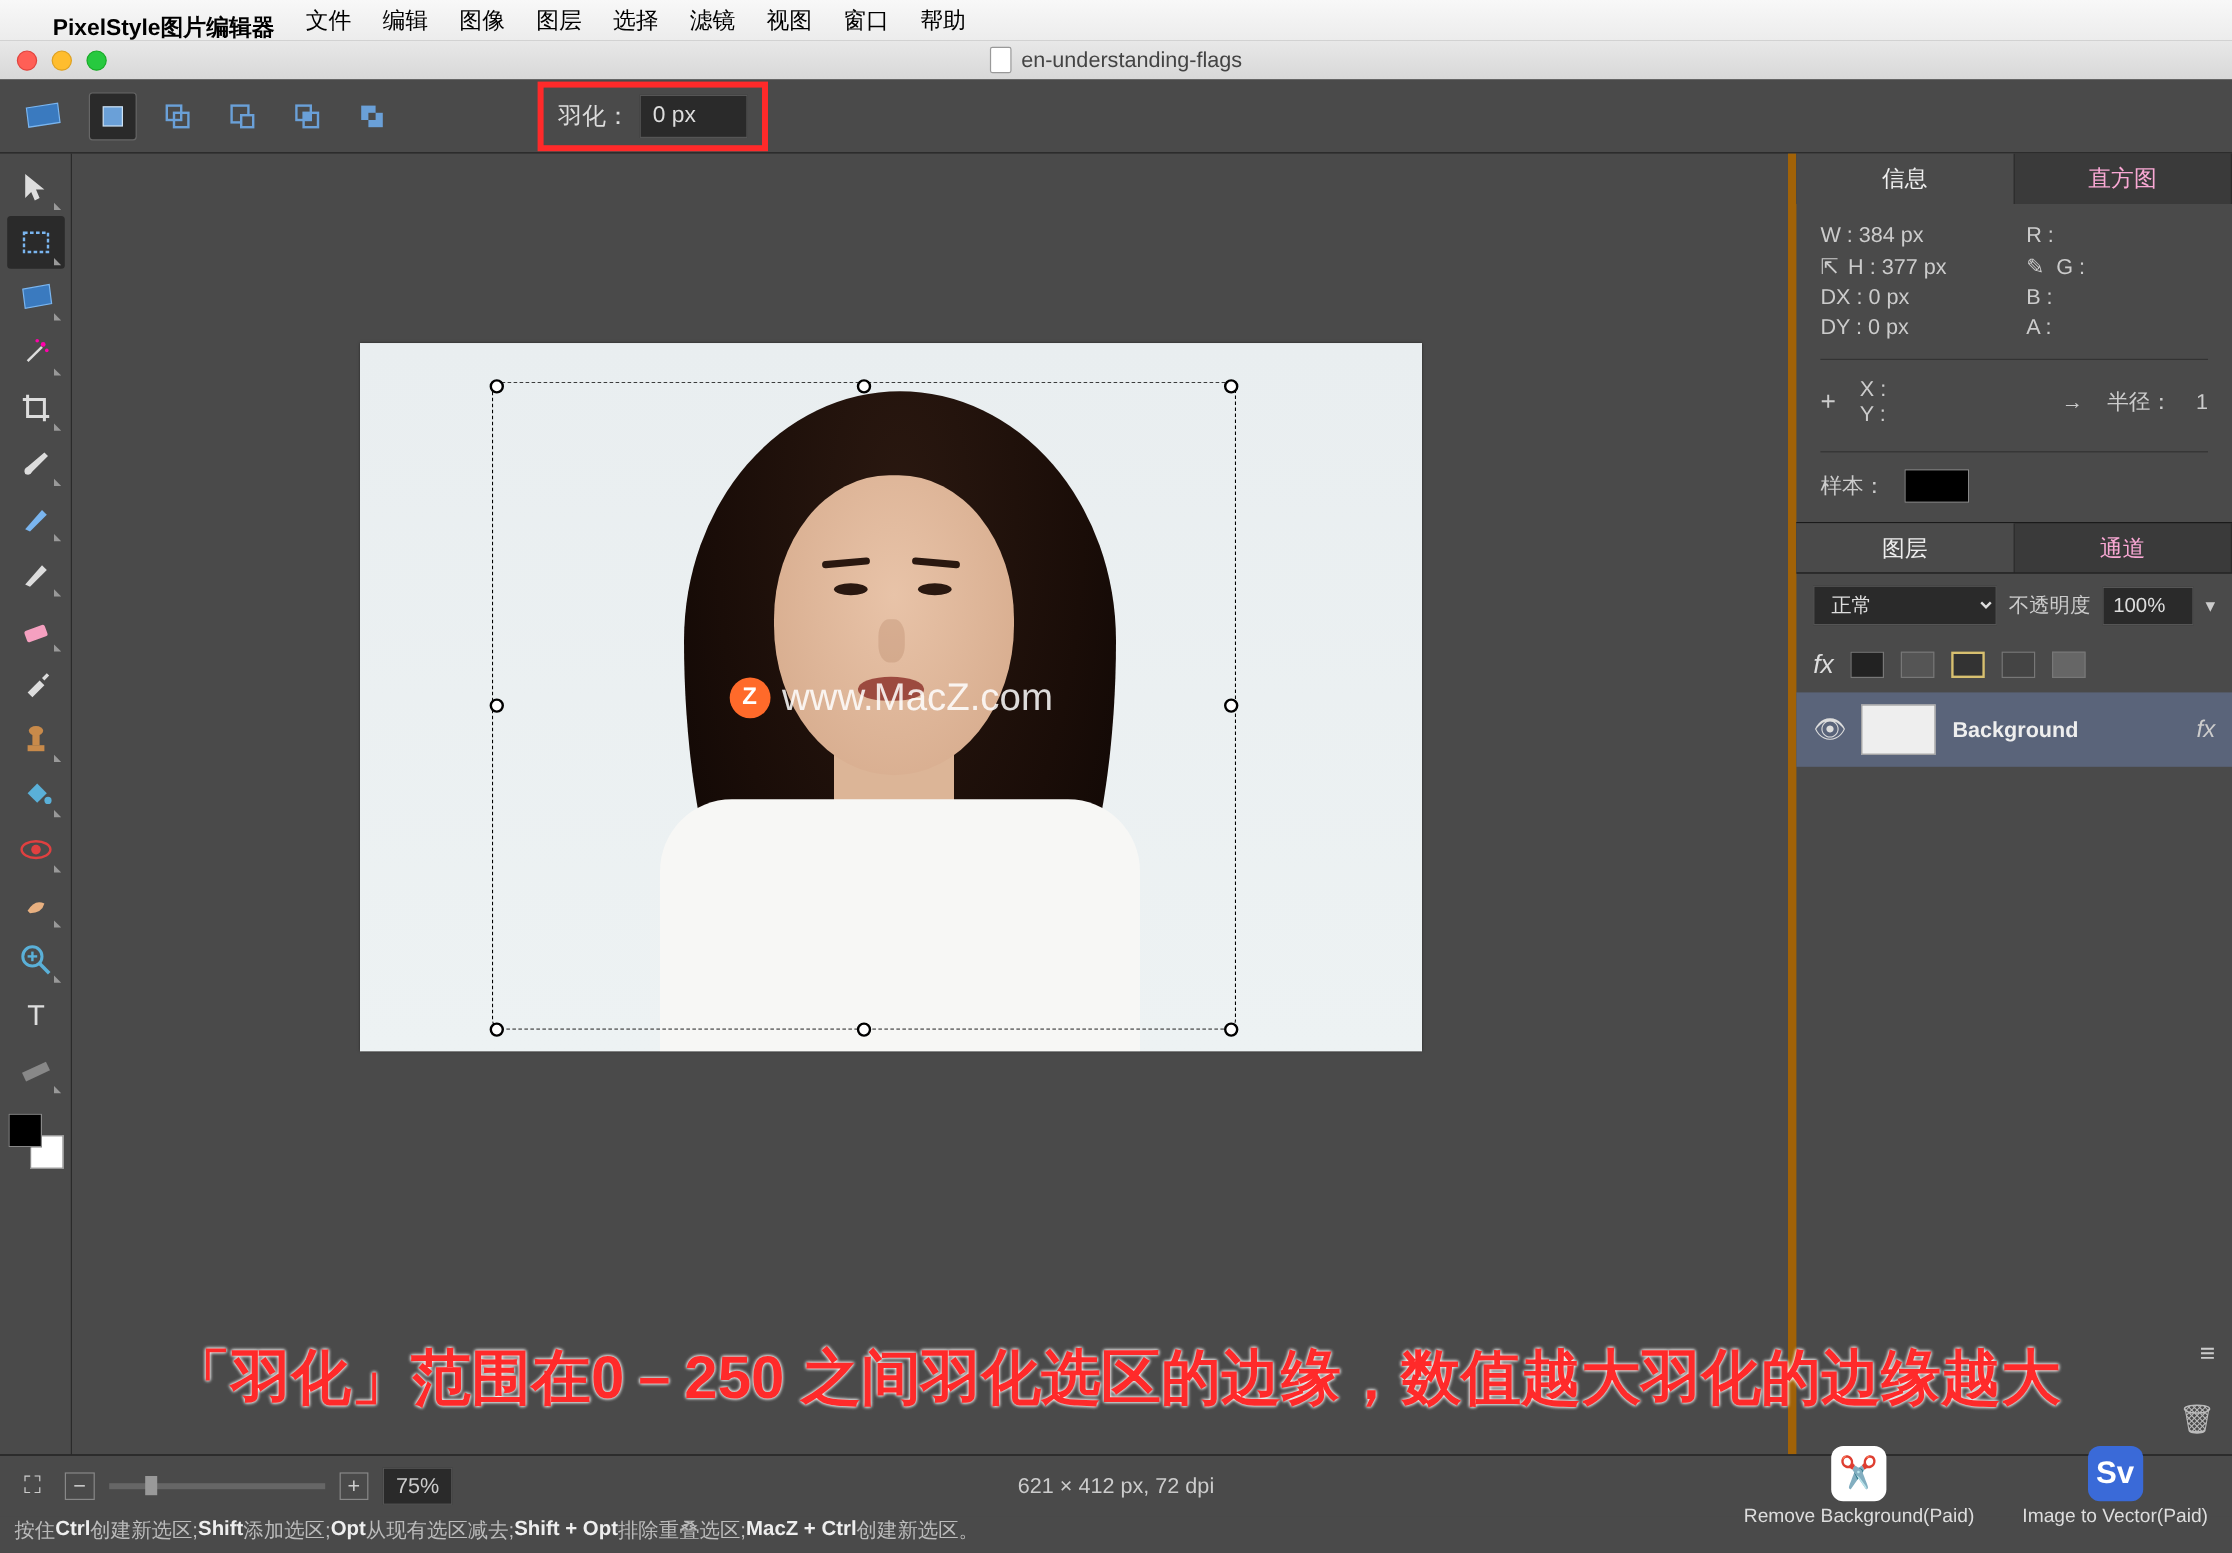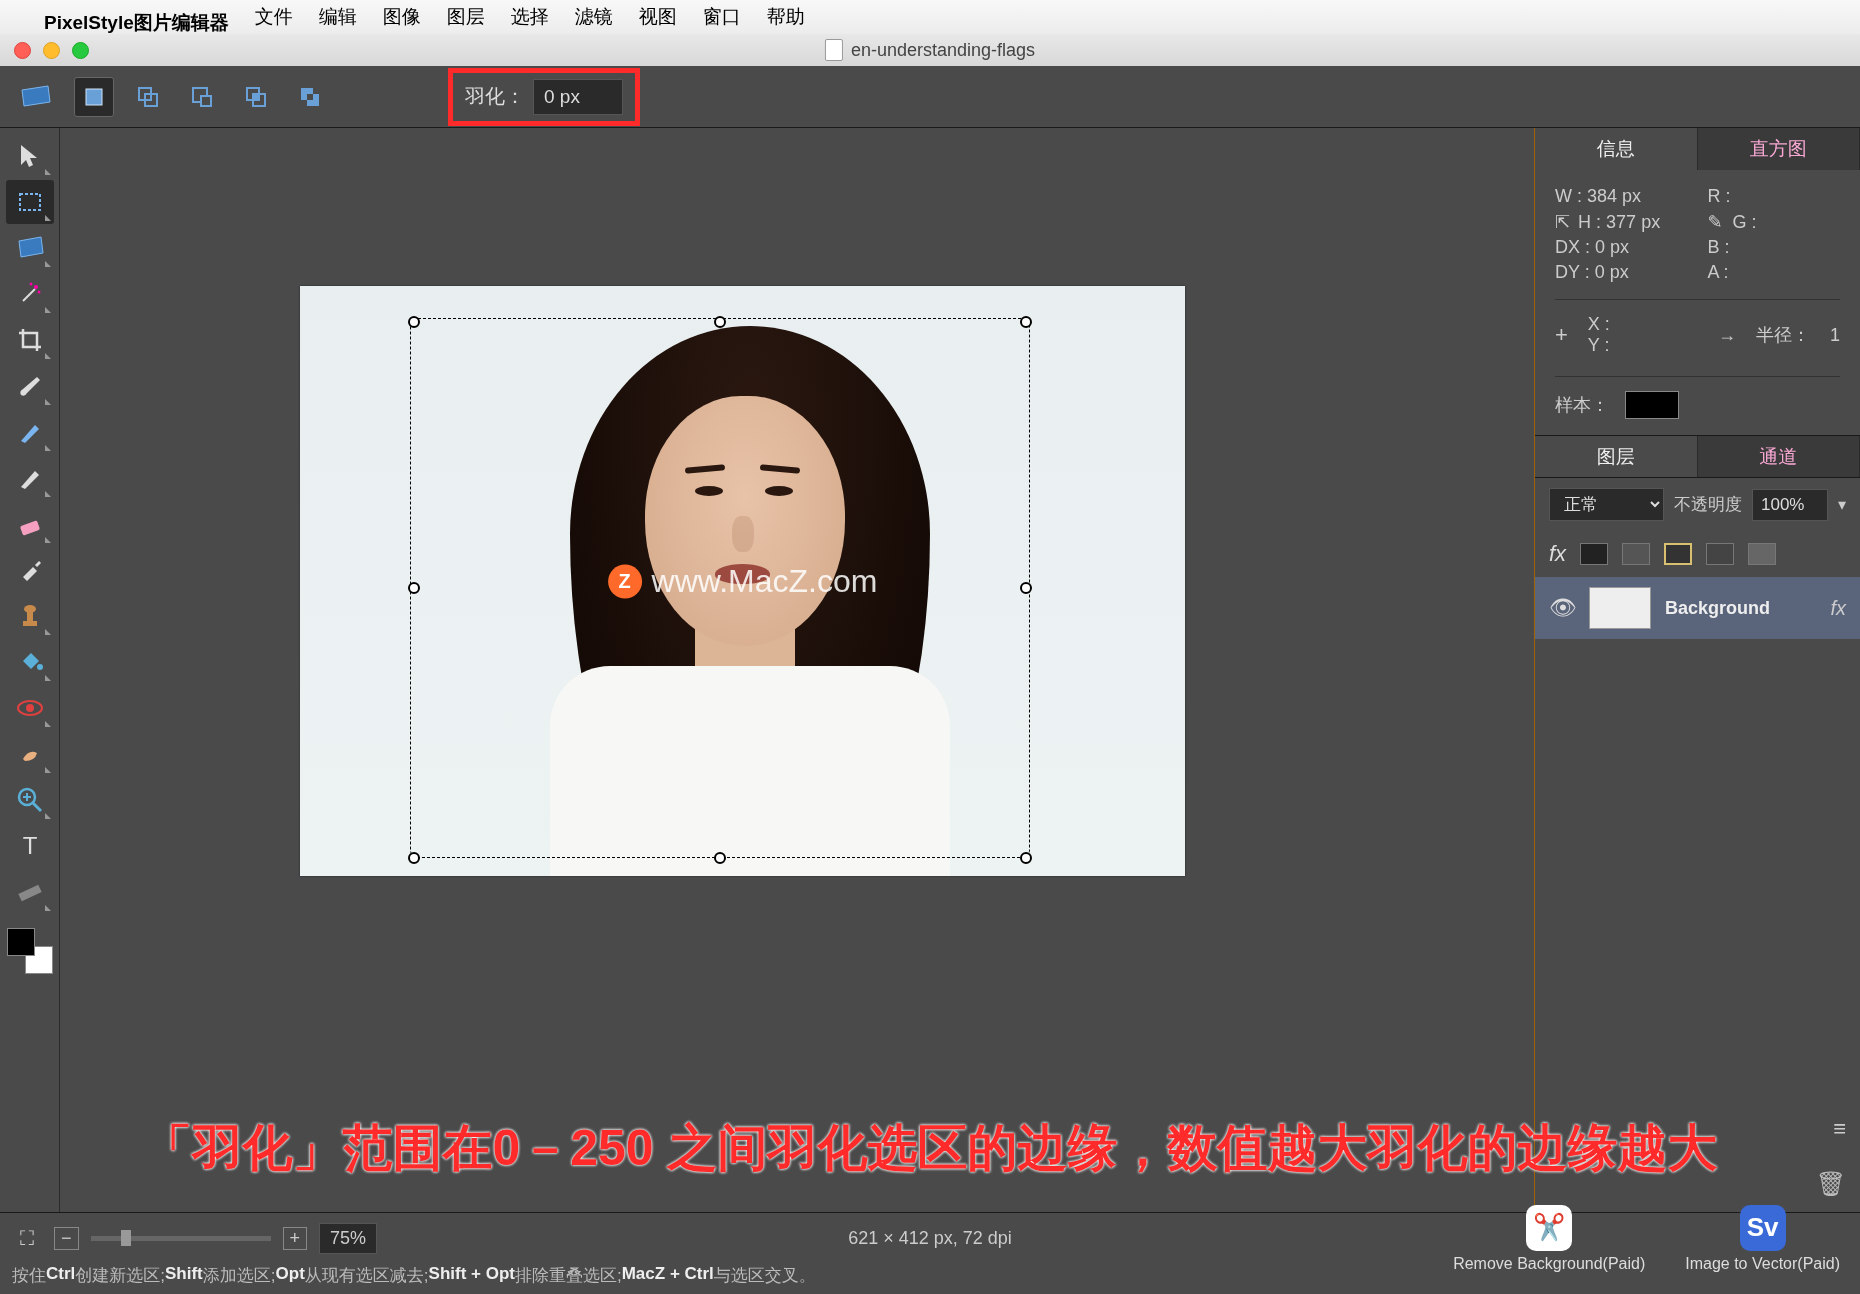--- a/index.html
+++ b/index.html
@@ -59,21 +59,21 @@
     .brow.l { left: 385px; top: 180px; transform: rotate(-5deg);}
     .brow.r { left: 460px; top: 180px; transform: rotate(5deg);}
     .lips { position: absolute; left: 415px; top: 278px; width: 55px; height: 20px; background: #9c4a3f; border-radius: 50% 50% 45% 45%; }
     .nose { position: absolute; left: 432px; top: 230px; width: 22px; height: 36px; background: rgba(180,130,100,0.3); border-radius: 40%; }
     .watermark { position: absolute; left: 50%; top: 50%; transform: translate(-50%,-50%); color: rgba(255,255,255,0.85); font-size: 32px; display: flex; align-items: center; gap: 10px; }
     .wm-badge { width: 34px; height: 34px; background: #ff6a2a; border-radius: 50%; color: #fff; display: flex; align-items: center; justify-content: center; font-weight: bold; font-size: 20px; }
     .sel-handle { position: absolute; width: 12px; height: 12px; background: #fff; border: 2px solid #000; border-radius: 50%; }
     .marching-ants { position: absolute; border: 1.5px dashed #000; background: transparent; pointer-events: none; }
     
     
-    .right-panels { width: 326px; background: #4a4a4a; border-left: 1px solid #a16207; display: flex; flex-direction: column; }
+    .right-panels { width: 370px; background: #4a4a4a; border-left: 7px solid #a16207; display: flex; flex-direction: column; }
     .panel-tabs { display: flex; height: 42px; background: #3a3a3a; }
     .panel-tab { flex: 1; display: flex; align-items: center; justify-content: center; font-size: 19px; color: #f9a8d4; border-right: 1px solid #2a2a2a; }
     .panel-tab.active { background: #4a4a4a; color: #eee; }
     .info-panel { padding: 16px 20px; font-size: 18px; color: #ccc; }
     .info-grid { display: grid; grid-template-columns: 1fr 1fr; gap: 4px 20px; font-size: 18px;}
     .xy-row { display: flex; align-items: center; gap: 20px; margin-top: 16px; padding-top: 14px; border-top: 1px solid #333; }
     .sample-row { display: flex; align-items: center; gap: 16px; margin-top: 20px; padding-top: 14px; border-top: 1px solid #333; }
     .sample-sw { width: 54px; height: 28px; background: #000; border: 1px solid #888; }
     
     .layers-header { display: flex; gap: 10px; padding: 10px 14px; align-items: center; border-top: 1px solid #1a1a1a; }
@@ -433,14 +433,14 @@
   <span>按住 </span>
     <span class="key">Ctrl</span>
   <span> 创建新选区; </span>
     <span class="key">Shift</span>
   <span> 添加选区; </span>
     <span class="key">Opt</span>
   <span> 从现有选区减去; </span>
     <span class="key">Shift + Opt</span>
   <span> 排除重叠选区; </span>
     <span class="key">MacZ + Ctrl</span>
-  <span> 与选区交叉。</span>
+  <span> 创建新选区。</span>
 </div>
 
 </body></html>

